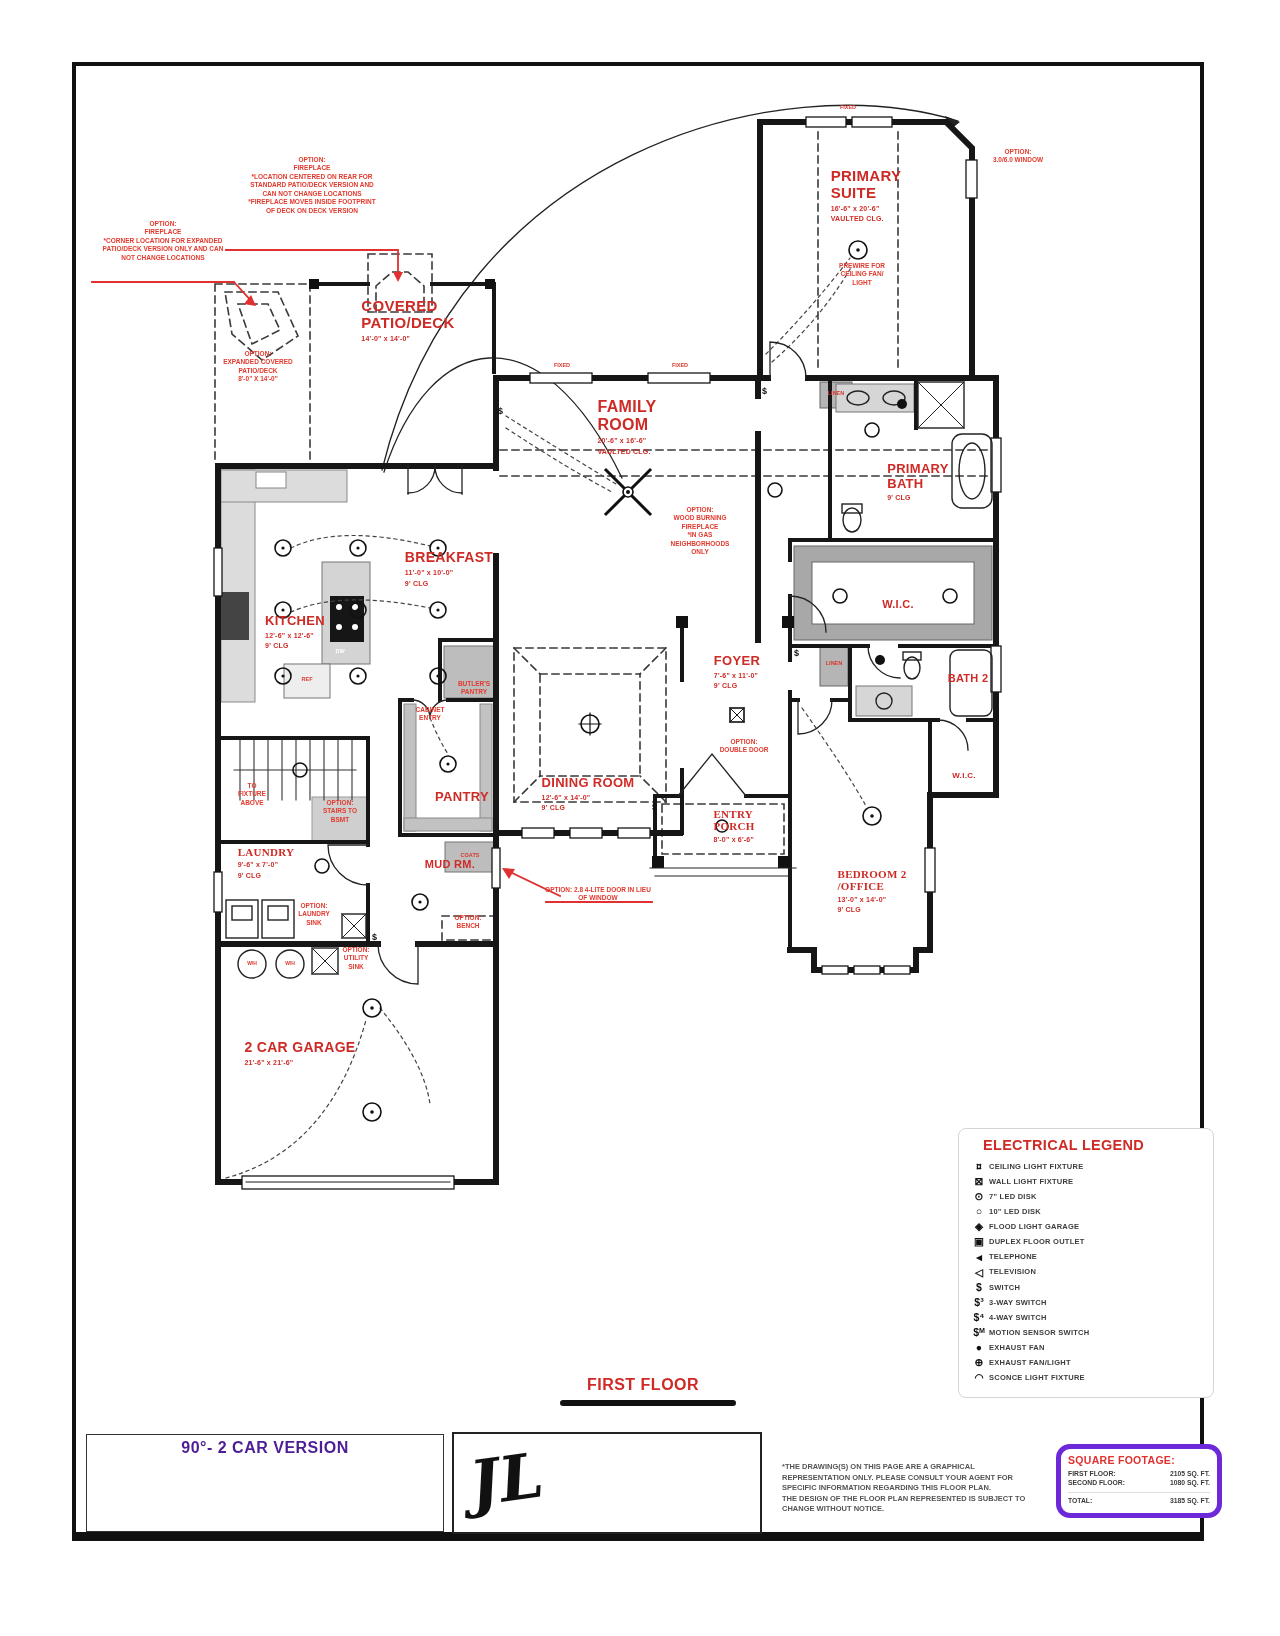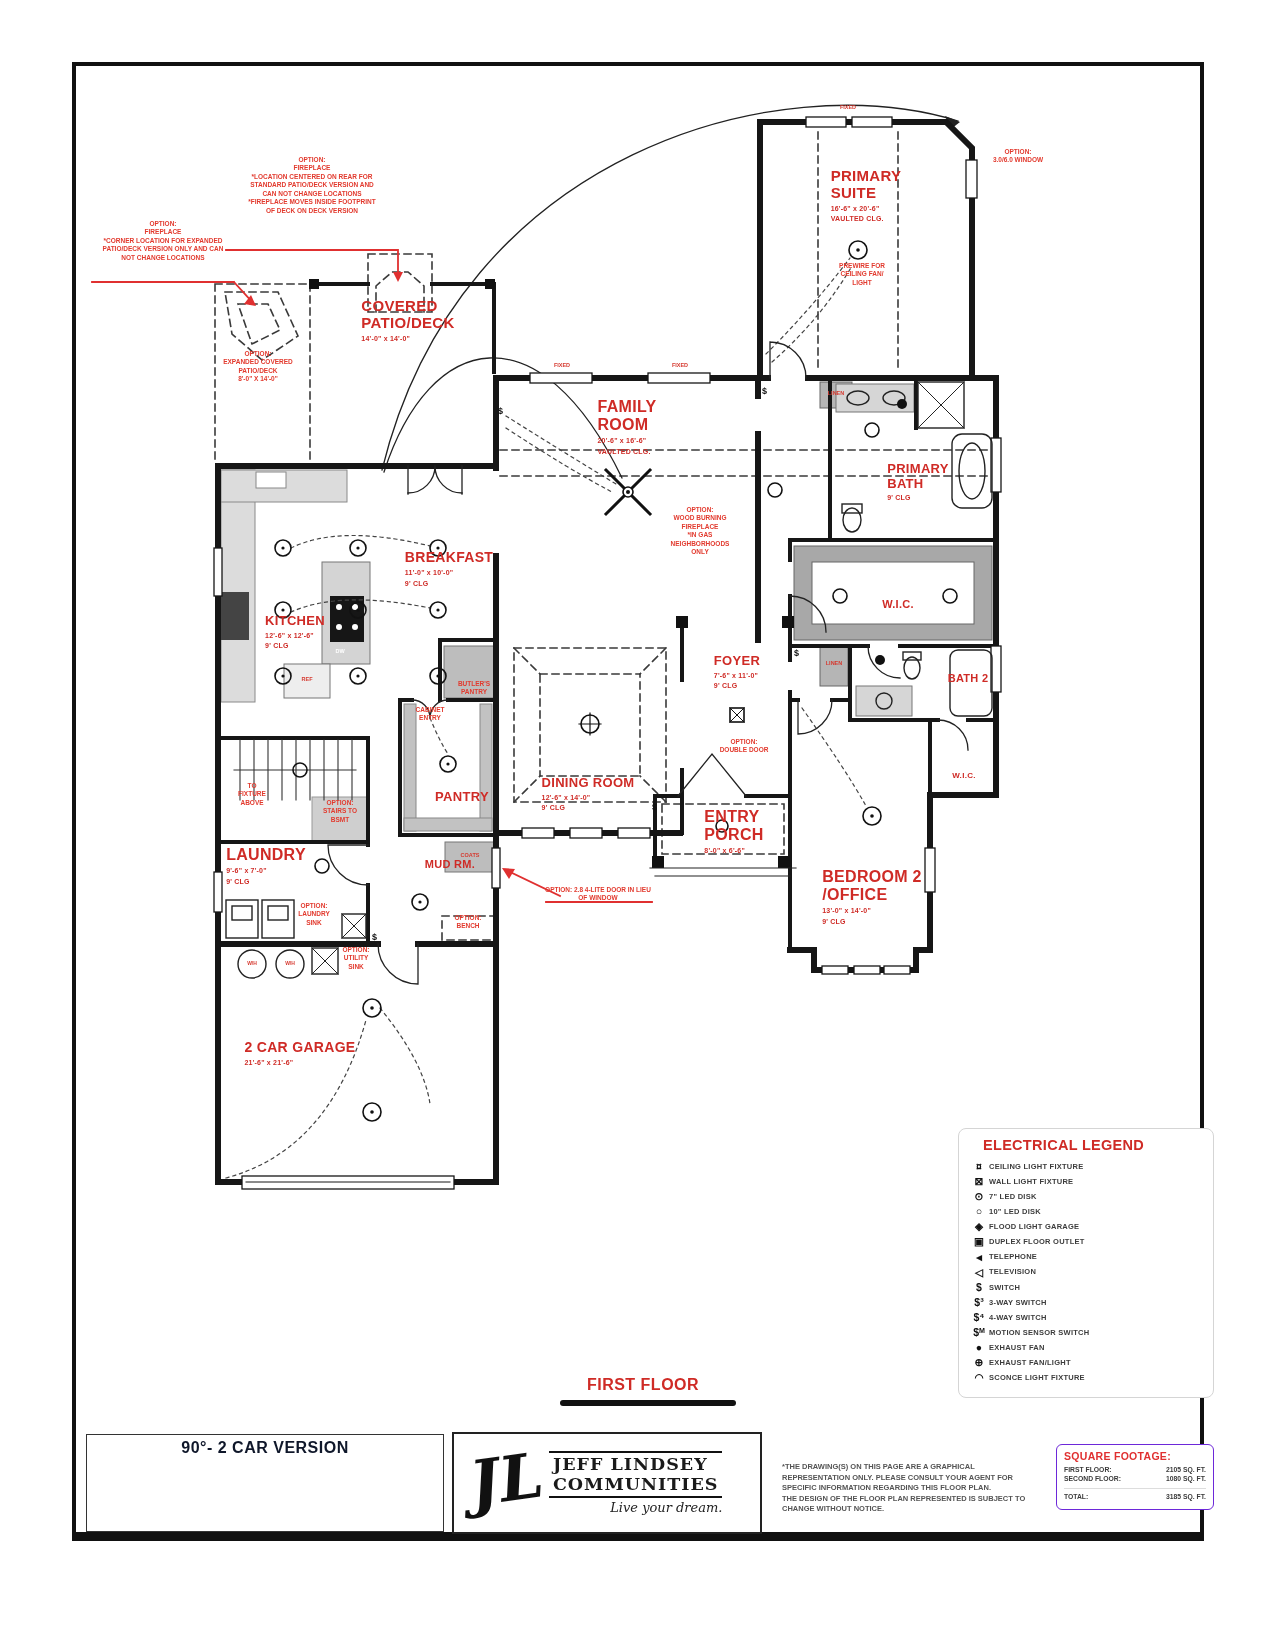--- a/index.html
+++ b/index.html
@@ -4,43 +4,43 @@
 <style>
   html,body{margin:0;padding:0;background:#fff;}
   body{width:1280px;height:1636px;position:relative;font-family:"Liberation Sans",sans-serif;overflow:hidden;}
   #sheet-border{position:absolute;left:72px;top:62px;width:1124px;height:1466px;border:4px solid #111;border-bottom-width:9px;background:#fff;}
   #plan-svg{position:absolute;left:0;top:0;z-index:1;}
   
   .room{position:absolute;z-index:3;color:#cf2b26;font-weight:bold;text-align:left;line-height:1.12;transform:translateX(-50%);}
   .rn{white-space:pre-line;letter-spacing:.3px;}
   .rd{font-size:7px;margin-top:3px;letter-spacing:.2px;}
   .f16 .rn{font-size:16px;} .f15 .rn{font-size:15px;} .f14 .rn{font-size:14px;}
-  .f13 .rn{font-size:13px;} .f12 .rn{font-size:16px;} .f11 .rn{font-size:11px;}
+  .f13 .rn{font-size:13px;} .f12 .rn{font-size:11px;font-family:Liberation Serif, serif;} .f11 .rn{font-size:11px;}
   .f8 .rn{font-size:8px;}
   .opt{position:absolute;z-index:3;color:#e23a2e;font-size:6.5px;font-weight:bold;text-align:center;line-height:1.3;white-space:pre-line;transform:translateX(-50%);}
   .tag{position:absolute;z-index:3;color:#d63a30;font-size:5.5px;font-weight:bold;text-align:center;transform:translateX(-50%);white-space:nowrap;}
   
   #legend{position:absolute;left:958px;top:1128px;width:238px;z-index:3;border:1px solid #d5d5d5;border-radius:8px;padding:8px 6px 10px 10px;background:#fff;}
   #legend h3{margin:0 0 8px 14px;color:#cf2b26;font-size:14.5px;letter-spacing:.3px;}
   .lg-row{display:flex;align-items:center;margin:0 0 4.6px 0;}
   .lg-ic{width:20px;text-align:center;font-size:10.5px;color:#111;font-weight:bold;flex:0 0 20px;line-height:1;}
   .lg-tx{font-size:7.5px;font-weight:bold;color:#3c3c3c;letter-spacing:.25px;}
   
   #first-floor{position:absolute;left:643px;top:1376px;transform:translateX(-50%);z-index:3;color:#cf2b26;font-size:16px;font-weight:bold;letter-spacing:.5px;}
   #ff-bar{position:absolute;left:560px;top:1400px;width:176px;height:6px;background:#111;border-radius:3px;z-index:3;}
   #bryant-box{position:absolute;left:86px;top:1434px;width:356px;height:96px;border:1.5px solid #333;z-index:3;text-align:center;}
   #bryant-name{color:#d01f1f;font-size:42px;font-weight:bold;letter-spacing:1px;margin-top:6px;}
-  #bryant-ver{color:#0f172a;font-size:16px;font-weight:bold;margin-top:4px;letter-spacing:.5px;}
+  #bryant-ver{color:#4c1d95;font-size:16px;font-weight:bold;margin-top:4px;letter-spacing:.5px;}
   #logo-box{position:absolute;left:452px;top:1432px;width:286px;height:98px;border:2px solid #222;z-index:3;display:flex;align-items:center;padding:0 10px;background:#fff;}
   #monogram{font-family:"DejaVu Serif",serif;font-style:italic;font-weight:bold;font-size:62px;color:#111;transform:rotate(-8deg);margin:0 6px 8px 6px;}
   .brand-lines{border-top:2px solid #111;border-bottom:2px solid #111;padding:2px 4px;}
   .brand-l{font-family:"DejaVu Serif",serif;font-weight:bold;font-size:17.5px;color:#1a1a1a;letter-spacing:1px;line-height:1.1;}
   .brand-tag{font-family:"DejaVu Serif",serif;font-style:italic;font-size:13px;color:#222;text-align:right;margin-top:2px;}
   #disclaimer{position:absolute;left:782px;top:1462px;width:292px;z-index:3;font-size:7.5px;color:#545454;font-weight:bold;line-height:1.4;white-space:pre-line;}
-  #sqft-box{position:absolute;left:1056px;top:1444px;width:142px;z-index:3;border:1px solid #6d28d9;border-radius:6px;padding:5px 7px 7px 7px;background:#fff;}
+  #sqft-box{position:absolute;left:1056px;top:1444px;width:142px;z-index:3;border:5px solid #6d28d9;border-radius:14px;padding:5px 7px 7px 7px;background:#fff;}
   #sqft-title{color:#e03030;font-size:10.5px;font-weight:bold;letter-spacing:.3px;margin-bottom:4px;}
   .sq-row{display:flex;justify-content:space-between;font-size:6.8px;font-weight:bold;color:#3a3a3a;margin-bottom:2px;}
   .sq-total{margin-top:6px;border-top:1px solid #ddd;padding-top:4px;}
 </style>
 </head>
 <body>
 
 <div id="sheet-border"></div>
 
 <svg id="plan-svg" width="1280" height="1636" viewBox="0 0 1280 1636">
@@ -488,27 +488,20 @@
 
 <div id="first-floor">FIRST FLOOR</div>
 <div id="ff-bar"></div>
 
 <div id="bryant-box">
   <div id="bryant-ver">90°- 2 CAR VERSION</div>
 </div>
 
 <div id="logo-box">
   <div id="monogram">JL</div>
-  <div>
-    <div class="brand-lines">
-      <div class="brand-l">JEFF LINDSEY</div>
-      <div class="brand-l">COMMUNITIES</div>
-    </div>
-    <div class="brand-tag">Live your dream.</div>
-  </div>
 </div>
 
 <div id="disclaimer">*THE DRAWING(S) ON THIS PAGE ARE A GRAPHICAL
 REPRESENTATION ONLY. PLEASE CONSULT YOUR AGENT FOR
 SPECIFIC INFORMATION REGARDING THIS FLOOR PLAN.
 THE DESIGN OF THE FLOOR PLAN REPRESENTED IS SUBJECT TO
 CHANGE WITHOUT NOTICE.</div>
 
 <div id="sqft-box">
   <div id="sqft-title">SQUARE FOOTAGE:</div>

